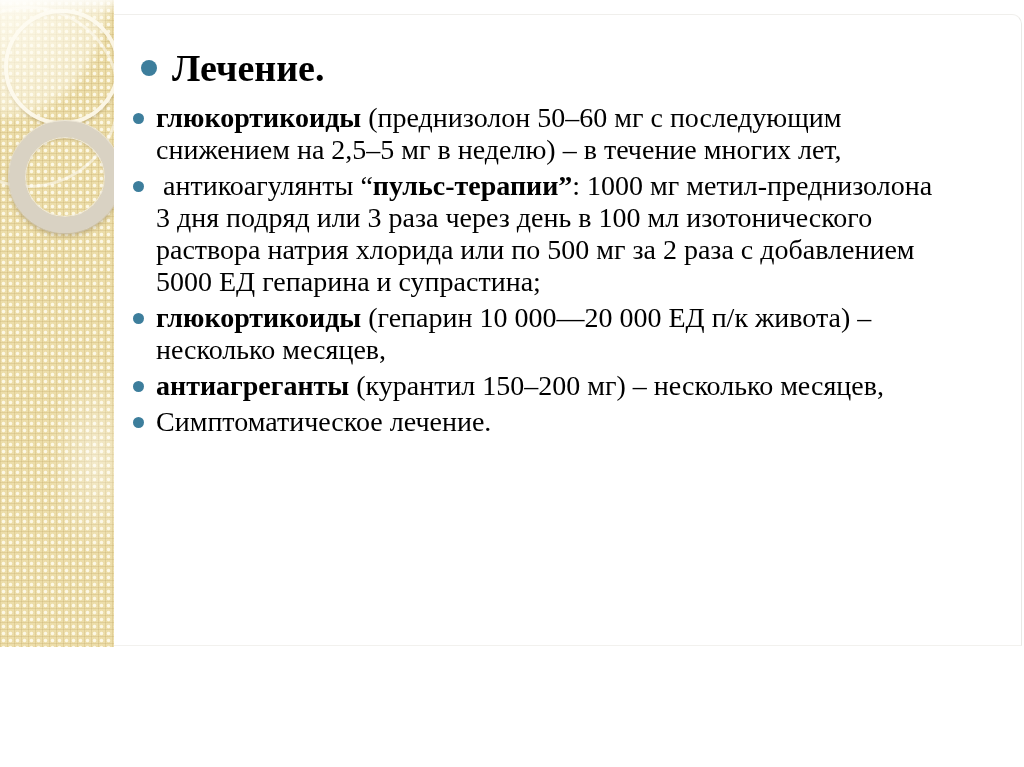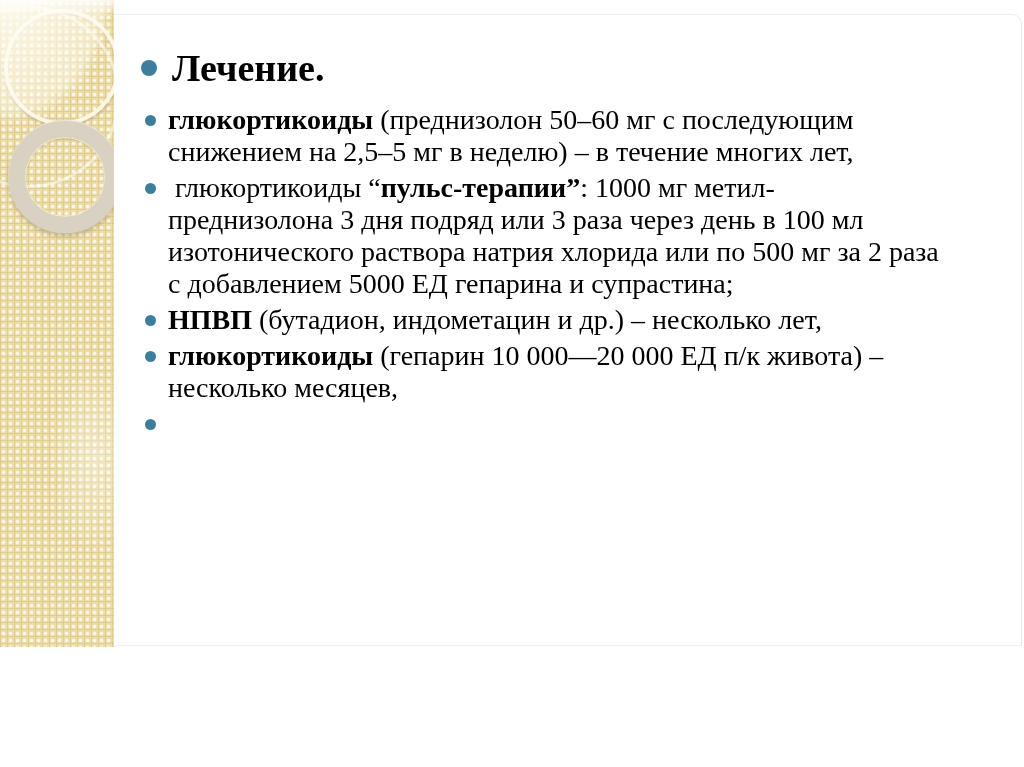--- a/index.html
+++ b/index.html
@@ -48,21 +48,21 @@
     border-top-right-radius:10px;pointer-events:none;
   }
   
   .content{position:absolute;left:133px;top:44px;width:818px;}
   .title-row{position:relative;padding-left:39px;margin:0 0 10px 0;}
   .title-dot{
     position:absolute;left:8px;top:16px;width:16px;height:16px;border-radius:50%;
     background:var(--bullet,#3d7e9c);
   }
   .title-text{font-size:38px;line-height:48px;font-weight:bold;white-space:pre-wrap;}
-  ul.blist{list-style:none;margin:12px;padding:0;}
+  ul.blist{list-style:none;margin:0;padding:0;}
   ul.blist li.item{position:relative;padding-left:23px;margin:0 0 4px 0;font-size:28px;line-height:32px;}
   ul.blist .dot{
     position:absolute;left:0;top:11px;width:11px;height:11px;border-radius:50%;
     background:var(--bullet,#3d7e9c);
   }
   ul.blist .txt{white-space:pre-wrap;}
   ul.blist b{font-weight:bold;}
 </style>
 </head>
 <body>
@@ -79,20 +79,20 @@
 
   <div class="frame"></div>
 
   <div class="content">
     <div class="title-row">
       <span class="title-dot"></span>
       <span class="title-text">Лечение.</span>
     </div>
     <ul class="blist">
         <li class="item"><span class="dot"></span><span class="txt"><b>глюкортикоиды</b><span> (преднизолон 50–60 мг с последующим снижением на 2,5–5 мг в неделю) – в течение многих лет,</span></span></li>
-        <li class="item"><span class="dot"></span><span class="txt"><span> глюкортикоиды “</span><b>пульс-терапии”</b><span>: 1000 мг метил-преднизолона 3 дня подряд или 3 раза через день в 100 мл изотонического раствора натрия хлорида или по 500 мг за 2 раза с добавлением 5000 ЕД гепарина и супрастина;</span></span></li>
-        <li class="item"><span class="dot"></span><span class="txt"><b>НПВП</b><span> (бутадион, индометацин и др.) – несколько лет,</span></span></li>
+        <li class="item"><span class="dot"></span><span class="txt"><span> антикоагулянты “</span><b>пульс-терапии”</b><span>: 1000 мг метил-преднизолона 3 дня подряд или 3 раза через день в 100 мл изотонического раствора натрия хлорида или по 500 мг за 2 раза с добавлением 5000 ЕД гепарина и супрастина;</span></span></li>
         <li class="item"><span class="dot"></span><span class="txt"><b>глюкортикоиды</b><span> (гепарин 10 000—20 000 ЕД п/к живота) – несколько месяцев,</span></span></li>
-        <li class="item"><span class="dot"></span></li>
+        <li class="item"><span class="dot"></span><span class="txt"><b>антиагреганты</b><span> (курантил 150–200 мг) – несколько месяцев,</span></span></li>
+        <li class="item"><span class="dot"></span><span class="txt"><span>Симптоматическое лечение.</span></span></li>
       </ul>
   </div>
 
 </div>
 
 </body></html>

